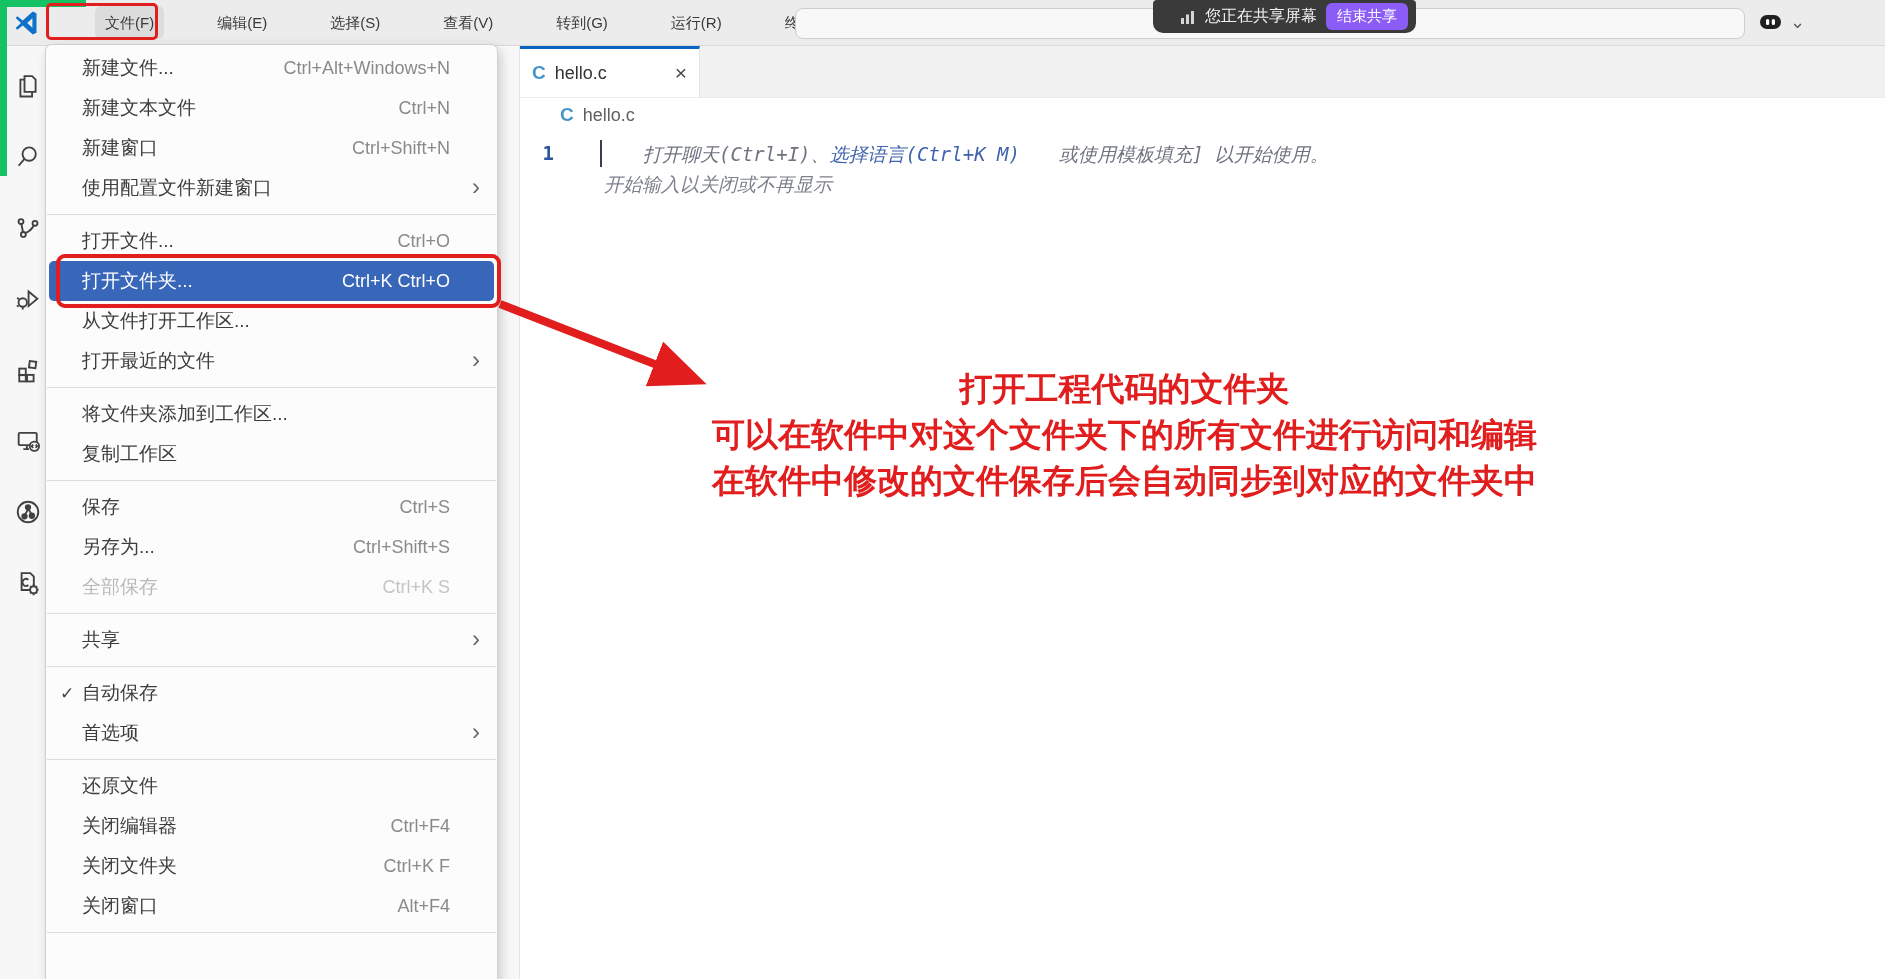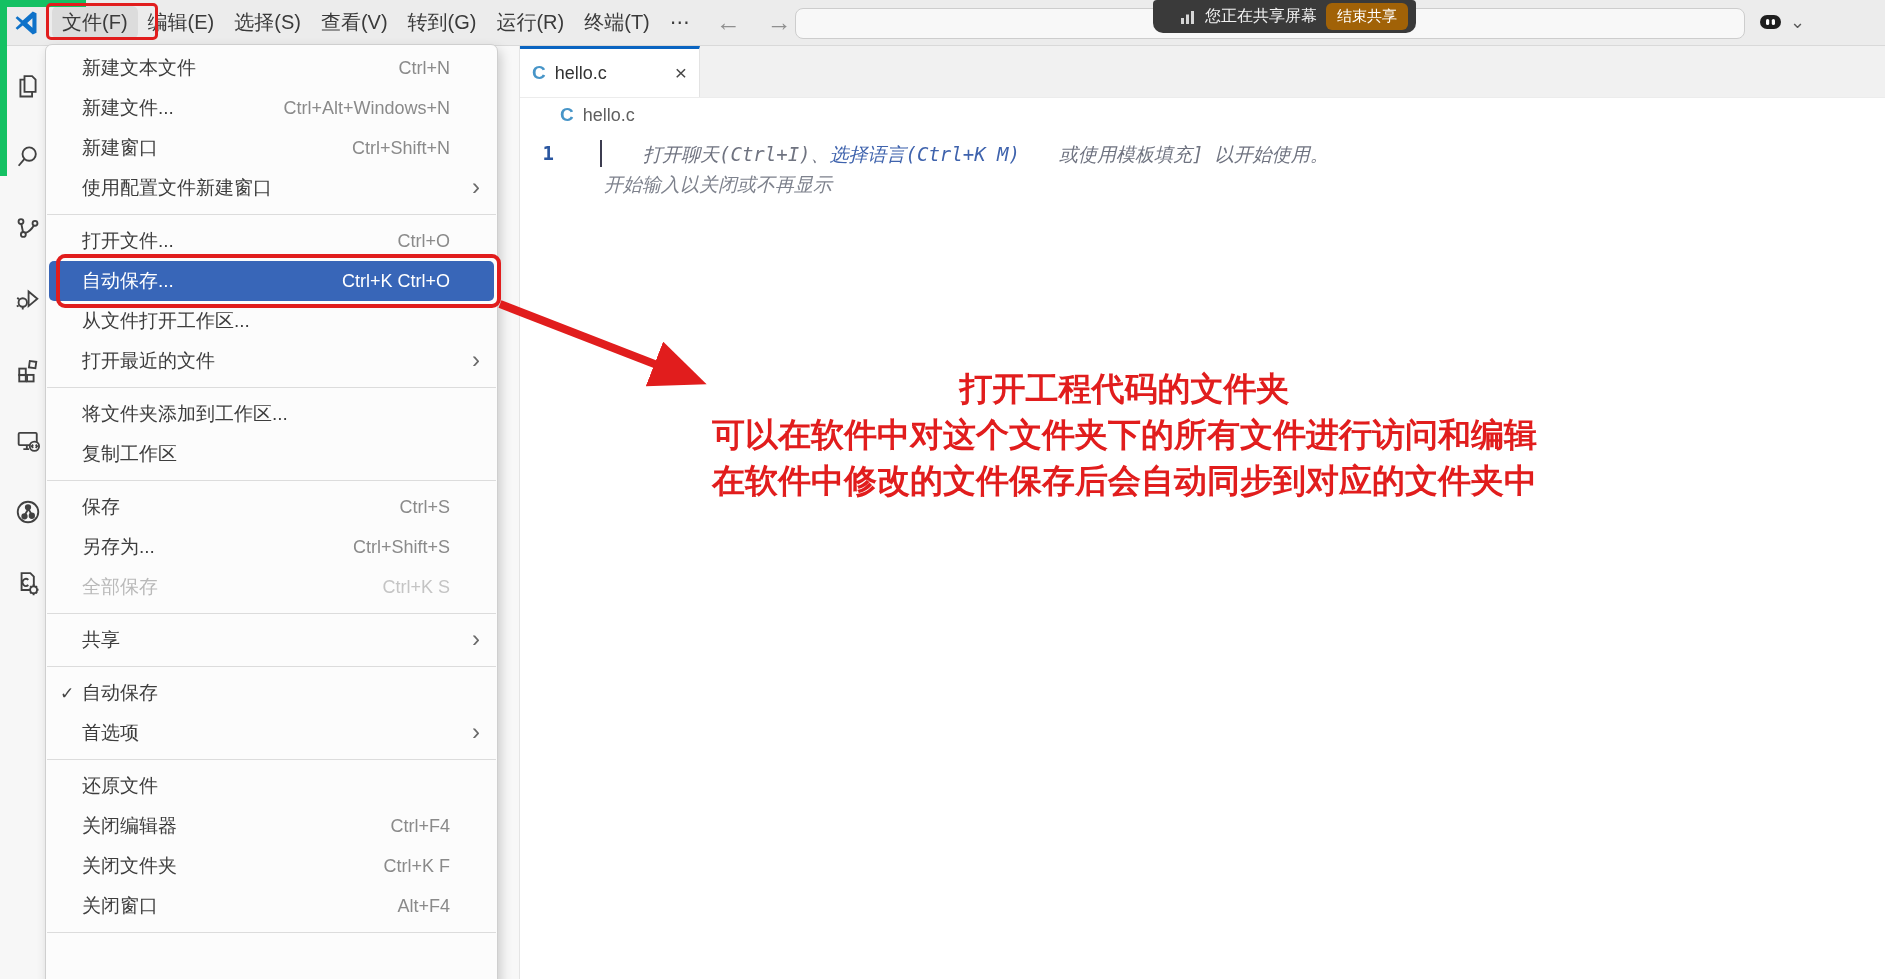--- a/index.html
+++ b/index.html
@@ -9,31 +9,31 @@
   *{box-sizing:border-box; margin:0; padding:0;}
   html,body{overflow:hidden;}
   body{font-family:"Liberation Sans",sans-serif; background:#fff;}
   #stage{position:relative; width:1885px; height:979px; overflow:hidden; background:#fff;}
 
   
   #titlebar{position:absolute; left:0; top:0; width:100%; height:46px; background:var(--titlebar);
     border-bottom:1px solid #d9d9d9; display:flex; align-items:center; z-index:5;}
   #vscode-logo{position:absolute; left:12px; top:9px; width:28px; height:28px;}
   #menubar{display:flex; margin-left:52px; align-items:center;}
-  .mb-item{font-size:20px; color:#3a3a3a; padding:0 10px; height:33px; line-height:33px; border-radius:6px; white-space:nowrap; cursor:default;}
+  .mb-item{font-size:15px; color:#3a3a3a; padding:0 10px; height:33px; line-height:33px; border-radius:6px; white-space:nowrap; cursor:default;margin-left:43px;}
   .mb-item.active{background:#dcdcdc;}
   .nav-arrow{font-size:25px; color:#8f8f8f; margin-left:26px; line-height:33px;}
   #nav-back{margin-left:16px;}
   #search-box{position:absolute; left:795px; top:8px; width:950px; height:31px; background:#f8f8f8;
     border:1px solid #cdcdcd; border-radius:8px;}
   #search-box input{width:100%; height:100%; border:none; background:transparent; outline:none; font-size:16px; padding:0 12px;}
   #share-pill{position:absolute; left:1153px; top:0; height:33px; background:#3a3a3a; border-radius:4px 4px 10px 10px;
     display:flex; align-items:center; gap:9px; padding:0 8px 0 27px; z-index:25;}
   #share-msg{color:#f1f1f1; font-size:16px; white-space:nowrap;}
-  #share-end-btn{background:#a16207; color:#fff; font-size:15px; border:none; border-radius:6px; padding:4px 11px; white-space:nowrap;font-family:Liberation Mono, monospace;}
+  #share-end-btn{background:#8b5cf6; color:#fff; font-size:15px; border:none; border-radius:6px; padding:4px 11px; white-space:nowrap;font-family:Liberation Mono, monospace;}
   #copilot-btn{position:absolute; left:1757px; top:10px; display:flex; align-items:center; gap:6px;}
   #copilot-chevron{color:#5a5a5a; font-size:18px; line-height:24px;}
 
   
   #activitybar{position:absolute; left:0; top:46px; bottom:0; width:57px; background:#f7f7f7;
     border-right:1px solid #e2e2e2; display:flex; flex-direction:column; padding-top:4px; z-index:4;}
   .ab-slot{height:71px; display:flex; align-items:center; justify-content:center;}
   .ab-slot svg{width:28px; height:28px;}
   #sidebar-sliver{position:absolute; left:57px; top:46px; bottom:0; width:463px; background:#f8f8f8;
     border-right:1px solid #e5e5e5; z-index:3;}
@@ -209,42 +209,42 @@
     <div id="code">
       <div id="line-number">1</div>
       <div id="cursor"></div>
       <div id="ph-line1"><span class="ph-gray">打开聊天(Ctrl+I)、</span><span class="ph-link">选择语言(Ctrl+K M)</span><span class="ph-gray">或使用模板填充] 以开始使用。</span></div>
       <div id="ph-line2">开始输入以关闭或不再显示</div>
     </div>
   </div>
 
   <div id="file-menu">
       <div class="mi">
+        <span>新建文件...</span>
+        <span class="shortcut">Ctrl+Alt+Windows+N</span>
+      </div>
+      <div class="mi">
         <span>新建文本文件</span>
         <span class="shortcut">Ctrl+N</span>
       </div>
       <div class="mi">
-        <span>新建文件...</span>
-        <span class="shortcut">Ctrl+Alt+Windows+N</span>
-      </div>
-      <div class="mi">
         <span>新建窗口</span>
         <span class="shortcut">Ctrl+Shift+N</span>
       </div>
       <div class="mi">
         <span>使用配置文件新建窗口</span>
         <span class="sub">›</span>
       </div>
       <div class="menu-sep"></div>
       <div class="mi">
         <span>打开文件...</span>
         <span class="shortcut">Ctrl+O</span>
       </div>
       <div class="mi hl">
-        <span>自动保存...</span>
+        <span>打开文件夹...</span>
         <span class="shortcut">Ctrl+K Ctrl+O</span>
       </div>
       <div class="mi">
         <span>从文件打开工作区...</span>
       </div>
       <div class="mi">
         <span>打开最近的文件</span>
         <span class="sub">›</span>
       </div>
       <div class="menu-sep"></div>

